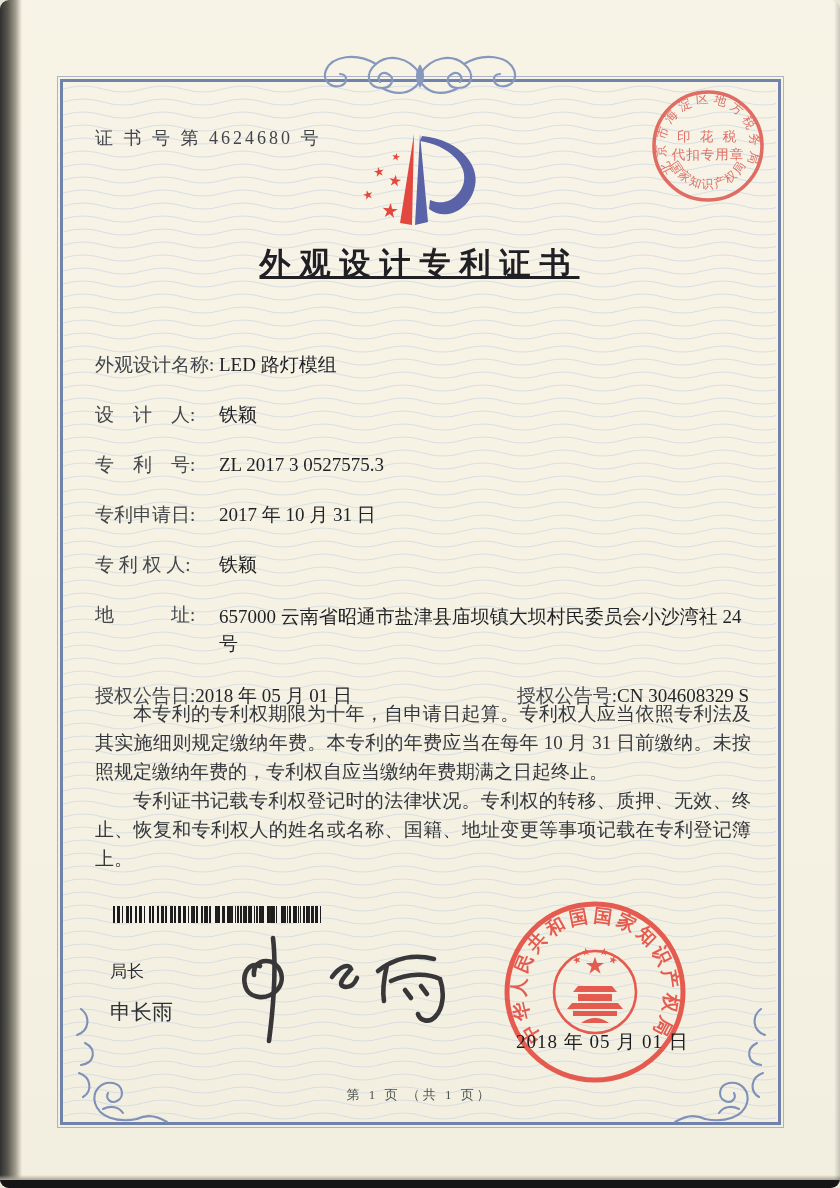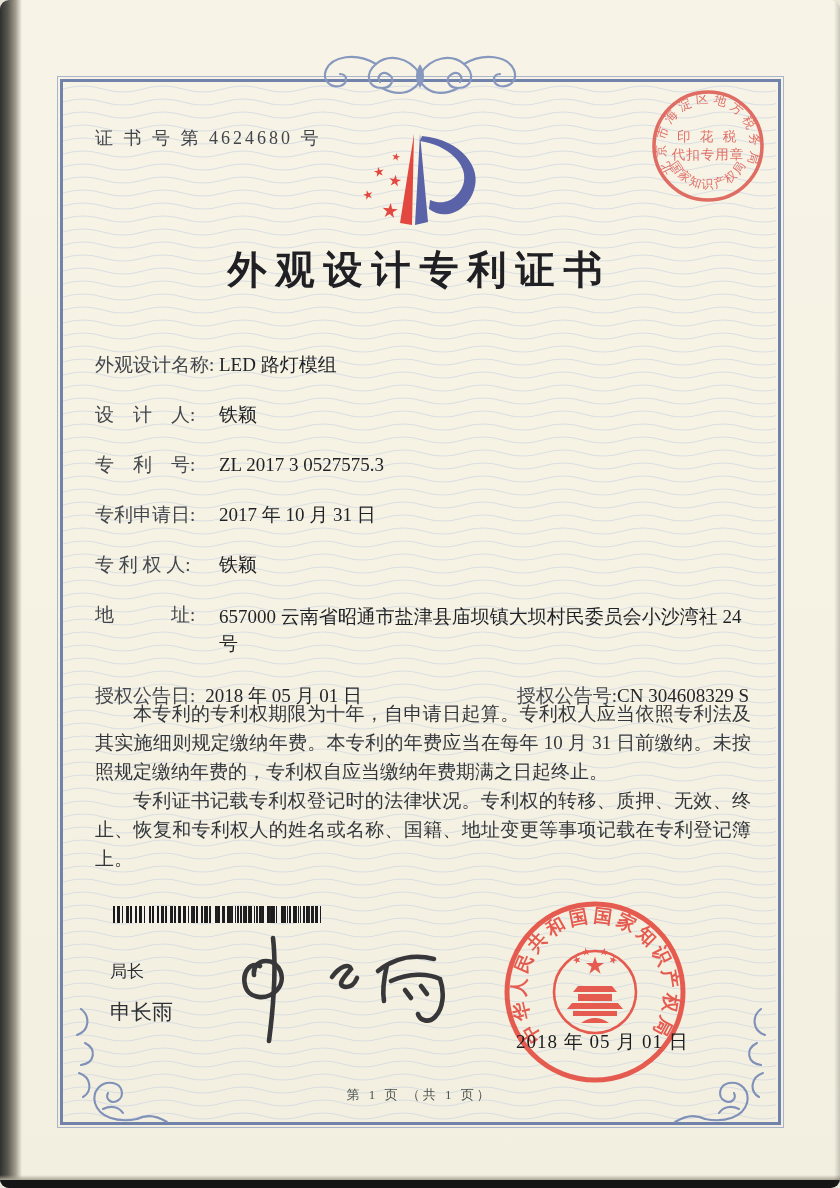--- a/index.html
+++ b/index.html
@@ -11,21 +11,21 @@
   .edge-bottom{position:absolute;left:0;bottom:0;width:840px;height:8px;background:#151515;}
   .edge-bottom-shadow{position:absolute;left:0;bottom:8px;width:840px;height:5px;background:linear-gradient(0deg,#aaa595,rgba(170,165,149,0));}
   .edge-right{position:absolute;right:0;top:0;width:6px;height:1188px;background:linear-gradient(270deg,rgba(60,60,60,.25),rgba(0,0,0,0));}
 
   .frame-outer{position:absolute;left:57px;top:76px;width:725px;height:1050px;border:1px solid #a9b3c9;}
   .frame-inner{position:absolute;inset:2px;border:3px solid #7183aa;background:#f6f5ef;}
   .waves{position:absolute;left:63px;top:82px;width:713px;height:1038px;opacity:.55;}
 
   .cert-no{position:absolute;left:95px;top:126px;font-size:18px;letter-spacing:3px;color:#41454a;}
   .title{position:absolute;left:57px;top:243px;width:725px;text-align:center;
-         font-size:39px;font-weight:600;letter-spacing:9px;color:#202024;}
+         font-size:31px;font-weight:600;letter-spacing:9px;color:#202024;text-decoration:underline;}
 
   .fields{position:absolute;left:95px;top:353px;width:654px;font-size:19px;color:#232528;}
   .row{margin-bottom:27px;line-height:23px;display:flex;}
   .row .lbl{display:inline-block;min-width:124px;color:#43474c;flex:0 0 auto;}
   .row .val{display:inline-block;color:#1f2124;}
   .row-addr .val{max-width:528px;line-height:27px;}
   .grant-row{display:flex;justify-content:space-between;margin-top:24px;line-height:23px;}
   .grant-row .lbl{color:#43474c;}
 
   .paras{position:absolute;left:95px;top:699px;width:656px;}
@@ -170,21 +170,21 @@
     <div class="row">
       <span class="lbl">专 利 权 人:</span>
       <span class="val">铁颖</span>
     </div>
     <div class="row row-addr">
       <span class="lbl">地　　　址:</span>
       <span class="val">657000  云南省昭通市盐津县庙坝镇大坝村民委员会小沙湾社 24 号</span>
     </div>
     <div class="grant-row">
       <span>
-        <span class="lbl" style="min-width:0;margin-right:10px;">授权公告日:</span><span class="val">2018 年 05 月 01 日</span>
+        <span class="lbl" style="min-width:0;">授权公告日:</span><span class="val">2018 年 05 月 01 日</span>
       </span>
       <span>
         <span class="lbl" style="min-width:0;">授权公告号:</span><span class="val">CN 304608329 S</span>
       </span>
     </div>
   </div>
 
   <div class="paras">
     <p>本专利的专利权期限为十年，自申请日起算。专利权人应当依照专利法及其实施细则规定缴纳年费。本专利的年费应当在每年 10 月 31 日前缴纳。未按照规定缴纳年费的，专利权自应当缴纳年费期满之日起终止。</p>
     <p>专利证书记载专利权登记时的法律状况。专利权的转移、质押、无效、终止、恢复和专利权人的姓名或名称、国籍、地址变更等事项记载在专利登记簿上。</p>

